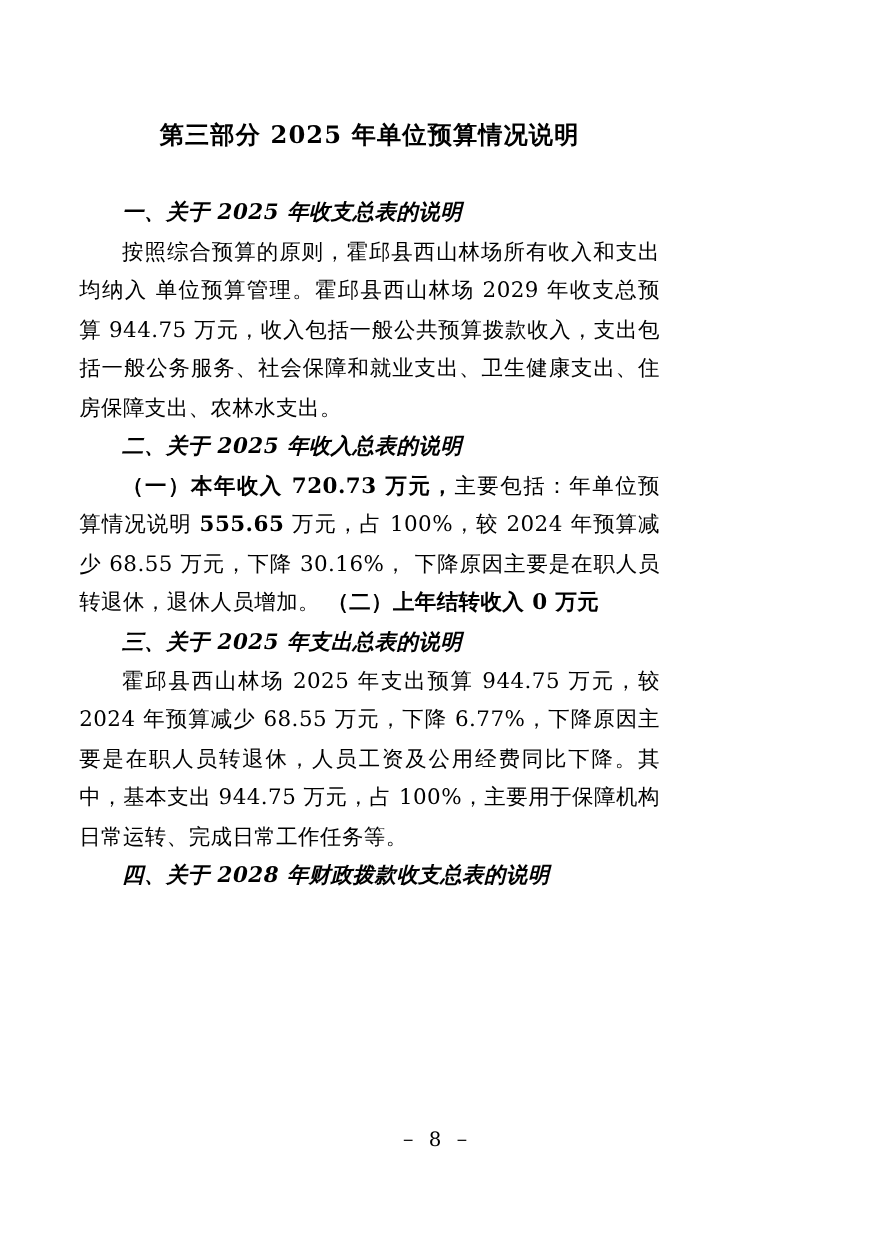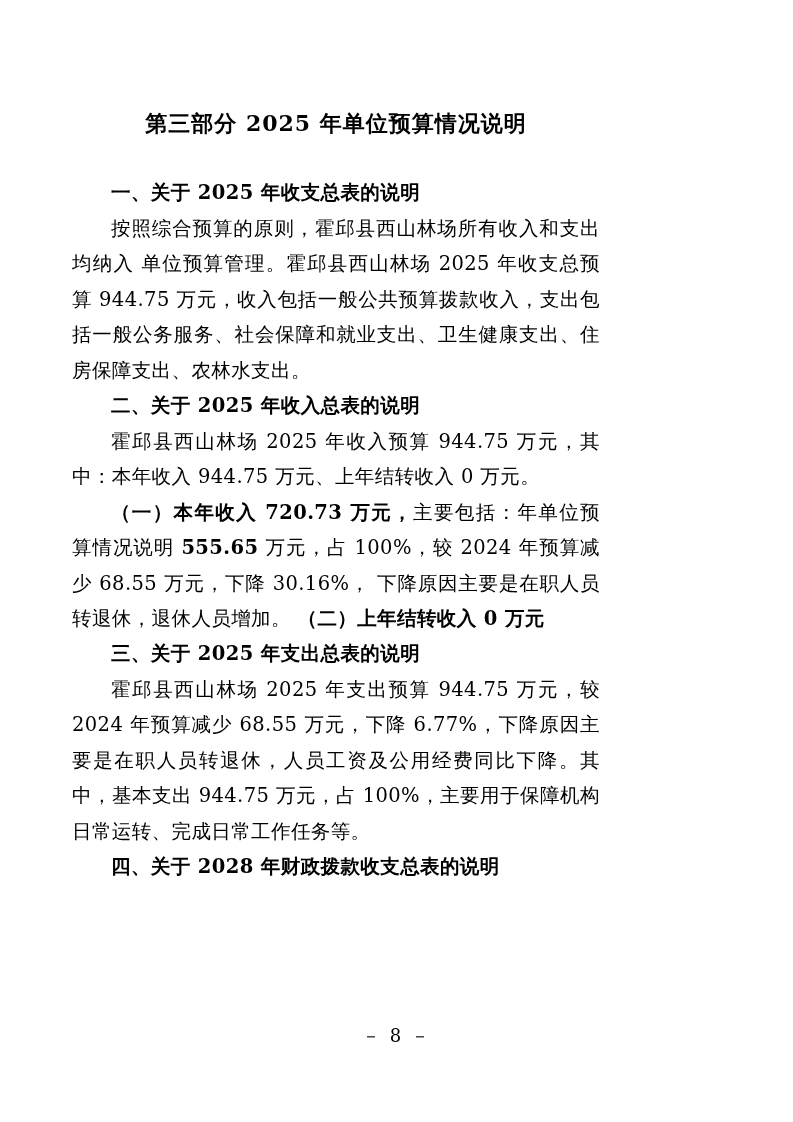--- a/index.html
+++ b/index.html
@@ -43,20 +43,21 @@
     text-indent: 2em;
     letter-spacing: 0.4px;
   }
   p.heading {
     font-size: 19.5px;
     line-height: 1.82;
     margin: 0;
     text-indent: 2em;
     font-weight: bold;
     letter-spacing: 0.4px;
+    font-style: italic;
   }
   .bold {
     font-weight: bold;
   }
   .footer {
     position: absolute;
     bottom: 74px;
     left: 0;
     width: 793px;
     text-align: center;
@@ -67,24 +68,23 @@
 </head>
 <body>
 
 <div class="page">
 
   <h1 class="doc-title">第三部分   2025 年单位预算情况说明</h1>
 
   <div class="body-block">
 
     <p class="heading">一、关于 2025 年收支总表的说明</p>
-    <p class="para">按照综合预算的原则，霍邱县西山林场所有收入和支出均纳入 单位预算管理。霍邱县西山林场 2025 年收支总预算 944.75 万元，收入包括一般公共预算拨款收入，支出包括一般公务服务、社会保障和就业支出、卫生健康支出、住房保障支出、农林水支出。</p>
+    <p class="para">按照综合预算的原则，霍邱县西山林场所有收入和支出均纳入 单位预算管理。霍邱县西山林场 2029 年收支总预算 944.75 万元，收入包括一般公共预算拨款收入，支出包括一般公务服务、社会保障和就业支出、卫生健康支出、住房保障支出、农林水支出。</p>
 
     <p class="heading">二、关于 2025 年收入总表的说明</p>
-    <p class="para">霍邱县西山林场 2025 年收入预算 944.75 万元，其中：本年收入 944.75 万元、上年结转收入 0 万元。</p>
 
     <p class="para"><span class="bold">（一）本年收入 720.73 万元，</span><span>主要包括：年单位预算情况说明 </span><span class="bold">555.65</span><span> 万元，占 100%，较 2024 年预算减少 68.55 万元，下降 30.16%， 下降原因主要是在职人员转退休，退休人员增加。 </span><span class="bold">（二）上年结转收入 0 万元</span></p>
 
     <p class="heading">三、关于 2025 年支出总表的说明</p>
     <p class="para">霍邱县西山林场 2025 年支出预算 944.75 万元，较 2024 年预算减少 68.55 万元，下降 6.77%，下降原因主要是在职人员转退休，人员工资及公用经费同比下降。其中，基本支出 944.75 万元，占 100%，主要用于保障机构日常运转、完成日常工作任务等。</p>
 
     <p class="heading">四、关于 2028 年财政拨款收支总表的说明</p>
 
   </div>
 

